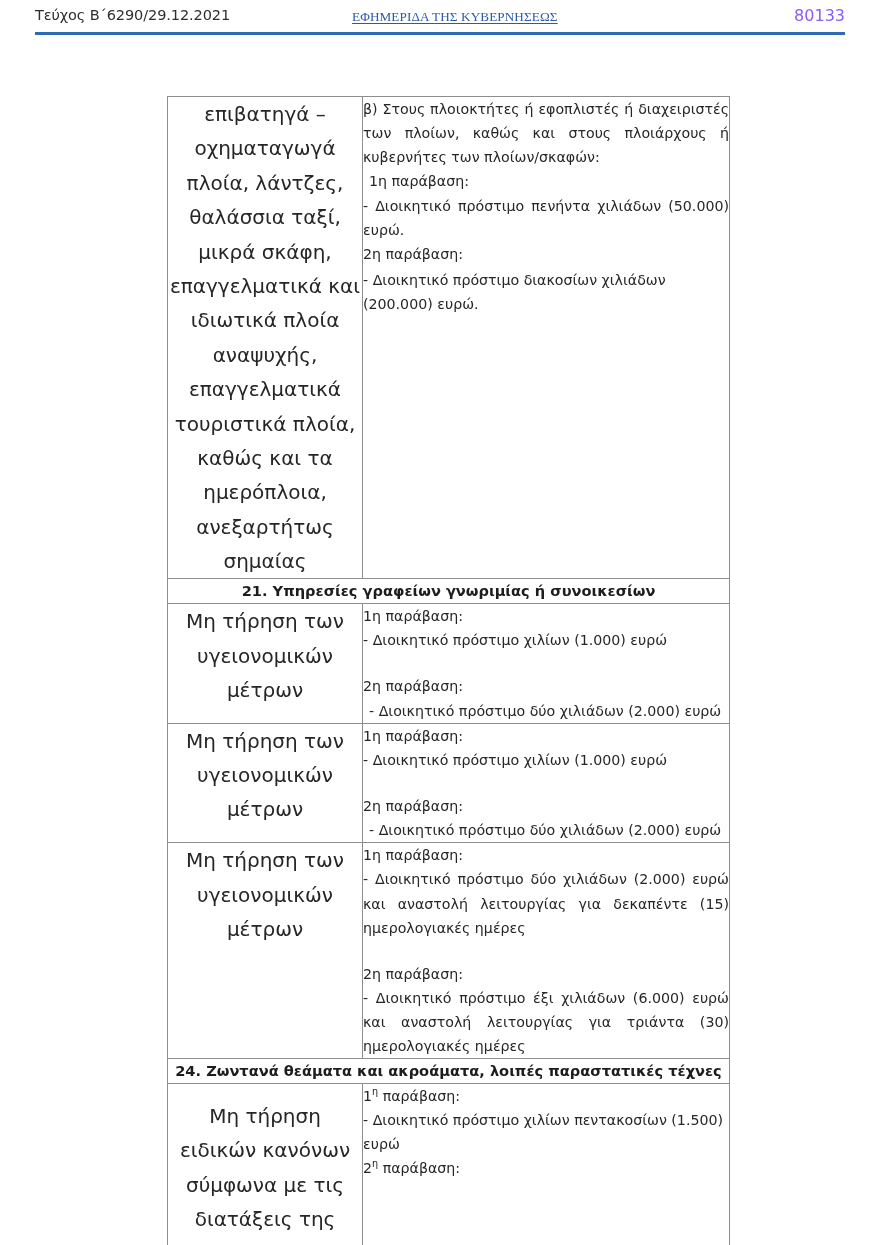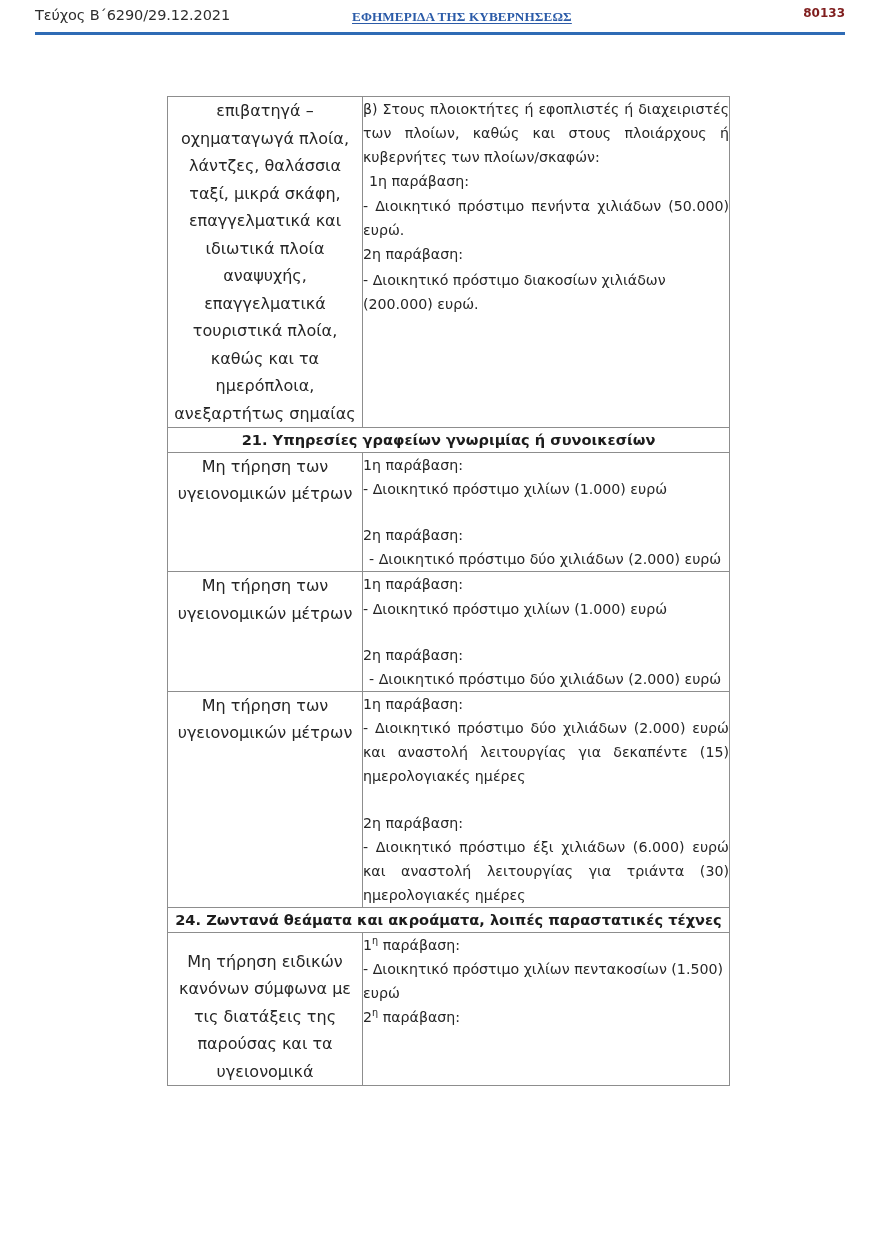--- a/index.html
+++ b/index.html
@@ -32,36 +32,35 @@
     font-size: 14.5px;
     letter-spacing: -0.1px;
     color: #2e2e2e;
     white-space: nowrap;
   }
   .hdr-masthead {
     position: absolute;
     left: 352px;
     top: 9px;
     font-family: "Liberation Serif", "DejaVu Serif", serif;
-    font-weight: bold;
+    font-weight: normal;
     font-size: 13.2px;
     letter-spacing: 0.1px;
     color: #2b5ba8;
     text-decoration: underline;
     text-underline-offset: 2px;
     white-space: nowrap;
   }
   .hdr-pagenum {
     position: absolute;
     right: 35px;
     top: 6px;
-    font-size: 12px;
-    color: #7f1d1d;
+    font-size: 16px;
+    color: #8b5cf6;
     white-space: nowrap;
-    font-weight: bold;
   }
   .hdr-rule {
     position: absolute;
     left: 35px;
     top: 32px;
     width: 810px;
     height: 3px;
     background: #2f6bb5;
   }
 
@@ -81,21 +80,21 @@
   }
 
   col.c-left  { width: 195px; }
   col.c-right { width: 367px; }
 
   
   .cell-left {
     text-align: center;
     vertical-align: middle;
     padding: 6px 9px 8px 9px;
-    font-size: 16px;
+    font-size: 20px;
     line-height: 1.72;
     color: #262626;
   }
   .cell-left.top-align {
     vertical-align: top;
     padding-top: 15px;
   }
 
   
   .cell-right {

